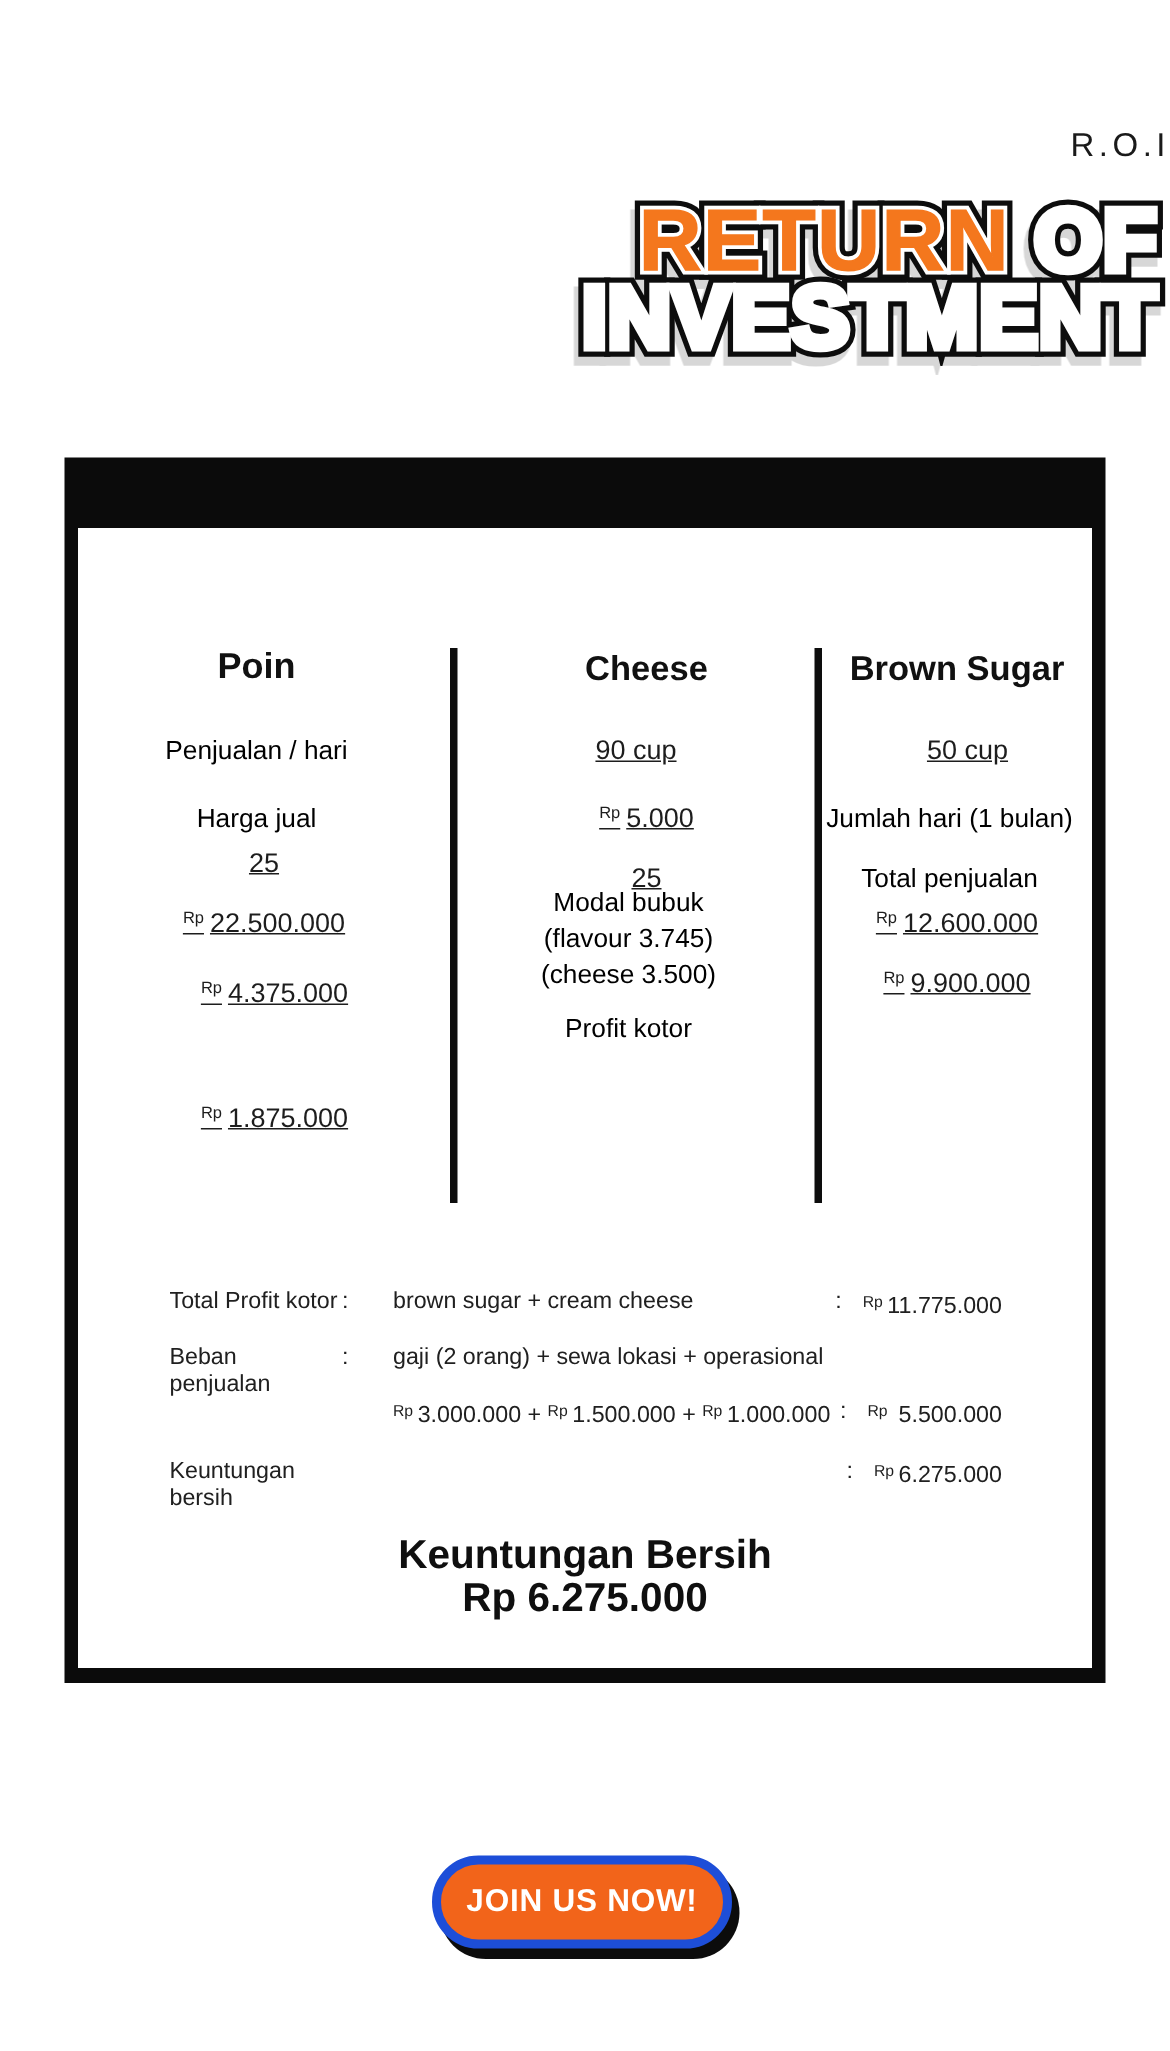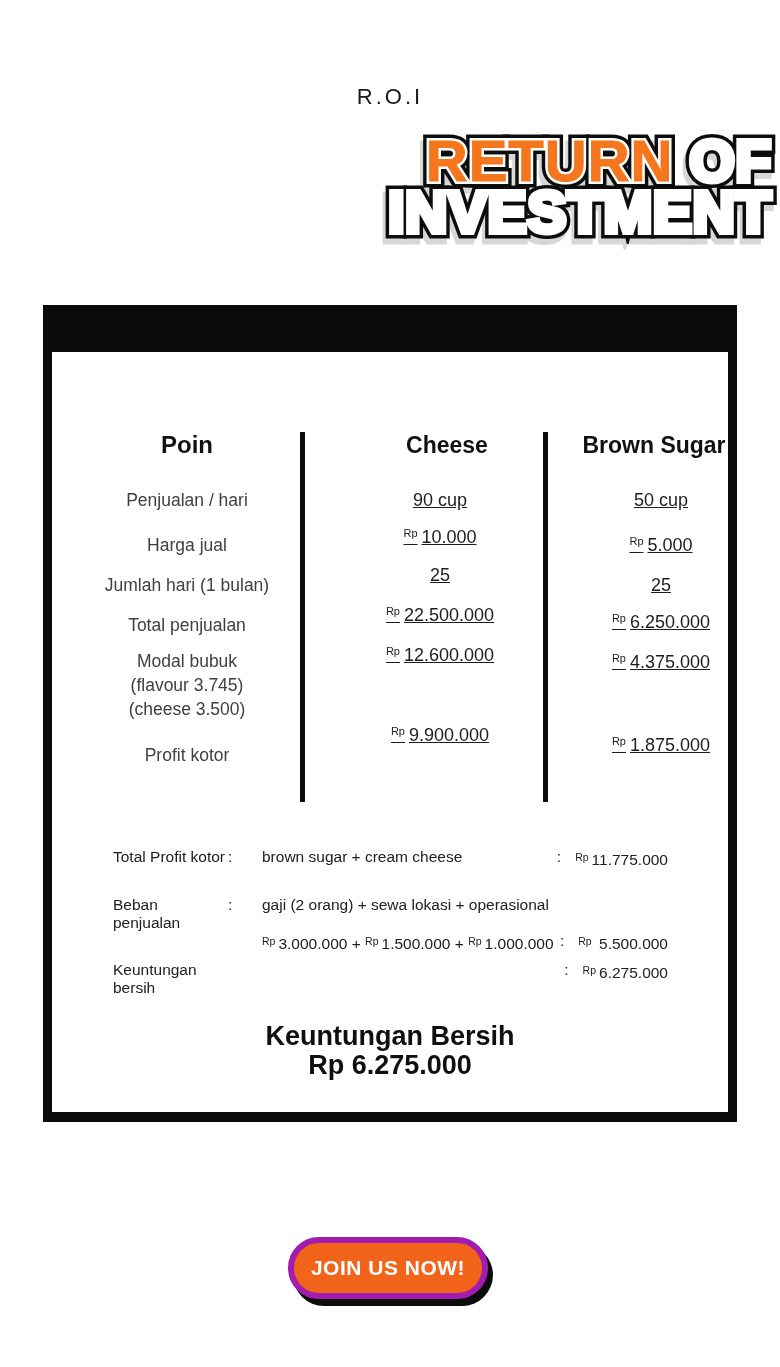--- a/index.html
+++ b/index.html
@@ -3,21 +3,21 @@
 <meta charset="utf-8">
 <style>
   html,body{margin:0;padding:0;}
   body{
     width:780px;height:1367px;position:relative;background:#ffffff;
     font-family:"Liberation Sans", sans-serif;color:#1c1c1c;overflow:hidden;
   }
 
   
   .eyebrow{
-    position:absolute;top:84px;left:0;width:780px;text-align:center;
+    position:absolute;top:84px;left:0;width:780px;text-align:right;
     font-size:22px;letter-spacing:3px;color:#1a1a1a;
   }
   .title{
     position:absolute;top:136px;left:0;width:780px;text-align:right;
     font-weight:bold;font-size:58px;line-height:50px;letter-spacing:1px;
   }
   .title-line{height:50px;margin-bottom:1px;white-space:nowrap;}
   .word{
     position:relative;display:inline-block;margin:0 8px;
     filter:drop-shadow(-3px 6px 0 #d7d7d7);
@@ -30,42 +30,42 @@
   
   .card{
     position:absolute;left:43px;top:305px;width:694px;height:817px;
     box-sizing:border-box;background:#ffffff;
     border-style:solid;border-color:#0b0b0b;
     border-width:47px 9px 10px 9px;
   }
   .card-inner{position:relative;width:676px;height:760px;}
 
   .roi-table{
-    position:absolute;left:16px;top:63px;width:547px;
+    position:absolute;left:0;top:63px;width:547px;
     display:grid;grid-template-columns:248px 238px 180px;column-gap:5px;
     grid-template-rows:60px 50px 40px 40px 40px 80px 60px;
   }
   .divider{position:absolute;width:5px;height:370px;top:80px;background:#0d0d0d;}
   .divider.d1{left:248px;}
   .divider.d2{left:491px;}
 
   .cell{display:flex;align-items:center;justify-content:center;text-align:center;}
   .cell.c1{padding-right:10px;}
   .cell.c3{padding-left:14px;}
   .cell.top{align-items:flex-start;}
   .hdr{font-weight:bold;font-size:23px;color:#111;}
   .hdr.poin{font-size:24px;}
-  .lbl{font-size:17.5px;line-height:24px;color:#404040;}
+  .lbl{font-size:17.5px;line-height:24px;color:#000000;}
   .val{font-size:18px;color:#1d1d1d;text-decoration:underline;}
   .rp{font-size:11px;vertical-align:6px;margin-right:4px;color:#1d1d1d;}
 
   
   .sum-row{
     position:absolute;left:61px;width:555px;display:flex;align-items:flex-start;
-    font-size:15.5px;line-height:18px;color:#202020;
+    font-size:15.5px;line-height:18px;color:#202020;margin-top:11px;
   }
   .sum-label{width:115px;flex:none;}
   .sum-colon{width:34px;flex:none;}
   .sum-right{margin-left:auto;display:flex;gap:14px;}
   .sum-value{white-space:nowrap;}
   .sum-value .rp{vertical-align:4px;margin-right:3px;font-size:10.5px;}
   .formula .rp{vertical-align:4px;margin-right:3px;font-size:10.5px;}
   .beban-block{position:absolute;left:61px;top:544px;width:555px;
     font-size:15.5px;line-height:18px;color:#202020;}
   .beban-l1{display:flex;}
@@ -73,21 +73,21 @@
 
   
   .net-profit{
     position:absolute;left:0;top:670px;width:676px;text-align:center;
     font-weight:bold;font-size:27px;line-height:29px;color:#0f0f0f;
   }
 
   
   .join-btn{
     position:absolute;left:288px;top:1237px;width:200px;height:62px;
-    box-sizing:border-box;background:#F2641A;border:6px solid #a21caf;
+    box-sizing:border-box;background:#F2641A;border:6px solid #1d4ed8;
     border-radius:34px;box-shadow:5px 7px 0 0 #0c0c0c;
     display:flex;align-items:center;justify-content:center;
     color:#ffffff;font-weight:bold;font-size:21px;letter-spacing:0.5px;
     cursor:pointer;
   }
 </style>
 </head>
 <body>
 
 <div class="eyebrow">R.O.I</div>
@@ -123,37 +123,31 @@
 
       <div class="cell c1 hdr poin">Poin</div>
       <div class="cell c3 hdr">Cheese</div>
       <div class="cell hdr">Brown Sugar</div>
 
       <div class="cell c1 lbl">Penjualan / hari</div>
       <div class="cell val">90 cup</div>
       <div class="cell c3 val">50 cup</div>
 
       <div class="cell c1 lbl">Harga jual</div>
-      <div class="cell val top" style="padding-top:2px">
-          <span><span class="rp">Rp</span><span>10.000</span></span>
-        </div>
       <div class="cell c3 val">
           <span><span class="rp">Rp</span><span>5.000</span></span>
         </div>
 
       <div class="cell c1 lbl">Jumlah hari (1 bulan)</div>
       <div class="cell val top">25</div>
       <div class="cell c3 val">25</div>
 
       <div class="cell c1 lbl">Total penjualan</div>
       <div class="cell val top">
           <span><span class="rp">Rp</span><span>22.500.000</span></span>
-        </div>
-      <div class="cell c3 val top" style="padding-top:7px">
-          <span><span class="rp">Rp</span><span>6.250.000</span></span>
         </div>
 
       <div class="cell c1 lbl">
         <span>
           <span>Modal bubuk</span><br>
           <span>(flavour 3.745)</span><br>
           <span>(cheese 3.500)</span>
         </span>
       </div>
       <div class="cell val top">

